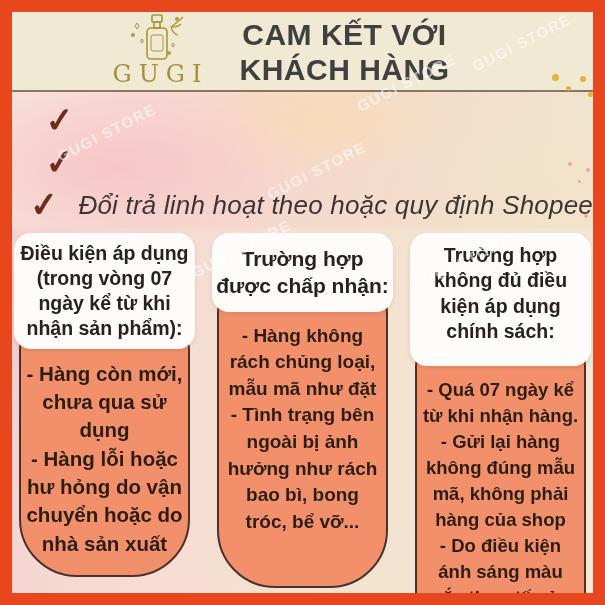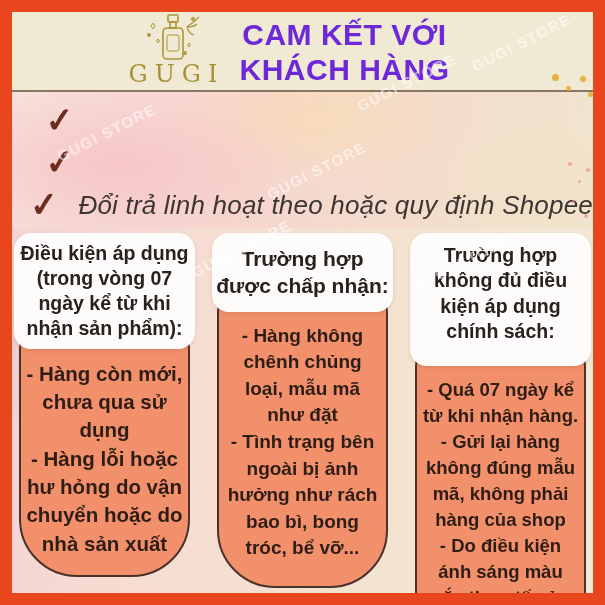--- a/index.html
+++ b/index.html
@@ -11,30 +11,30 @@
     border:12px solid #e8471d;
     overflow:hidden;
     background:#efe8d0;
   }
 
   
   .header {
     position:relative; height:80px;
     background:#f0e9d3;
   }
-  .brand { position:absolute; left:102px; top:1px; width:118px; text-align:center; }
+  .brand { position:absolute; left:86px; top:1px; width:118px; text-align:center; }
   .brand svg { display:block; margin:0 auto; }
   .brand-name {
     font-family:"DejaVu Serif", serif;
     font-size:24px; letter-spacing:7px; color:#a69136; line-height:1;
     margin-top:1px; padding-left:7px;
   }
   .title {
     position:absolute; left:170px; top:5px; width:325px;
-    text-align:center; color:#6d28d9; font-weight:bold;
+    text-align:center; color:#404040; font-weight:bold;
     font-size:30px; line-height:1.17; letter-spacing:0.5px;
   }
   .divider { position:absolute; left:0; bottom:0; width:100%; height:2px; background:#8a7464; }
 
   
   .commitments {
     position:relative; height:136px; padding-top:9px;
     background:
       radial-gradient(ellipse 260px 120px at 18% 55%, rgba(246,196,196,.9), rgba(246,196,196,0) 70%),
       radial-gradient(ellipse 200px 90px at 52% 20%, rgba(250,222,170,.55), rgba(250,222,170,0) 70%),
@@ -142,21 +142,21 @@
       <div class="col-header">Điều kiện áp dụng (trong vòng 07 ngày kể từ khi nhận sản phẩm):</div>
       <div class="col-body">
         <div>- Hàng còn mới, chưa qua sử dụng</div>
         <div>- Hàng lỗi hoặc hư hỏng do vận chuyển hoặc do nhà sản xuất</div>
       </div>
     </div>
 
     <div class="col col2">
       <div class="col-header">Trường hợp được chấp nhận:</div>
       <div class="col-body">
-        <div>- Hàng không chênh chủng loại, mẫu mã như đặt</div>
+        <div>- Hàng không rách chủng loại, mẫu mã như đặt</div>
         <div>- Tình trạng bên ngoài bị ảnh hưởng như rách bao bì, bong tróc, bể vỡ...</div>
       </div>
     </div>
 
     <div class="col col3">
       <div class="col-header">Trường hợp không đủ điều kiện áp dụng chính sách:</div>
       <div class="col-body">
         <div>- Quá 07 ngày kể từ khi nhận hàng.</div>
         <div>- Gửi lại hàng không đúng mẫu mã, không phải hàng của shop</div>
         <div>- Do điều kiện ánh sáng màu sắc thực tế của sp có thể chênh lệch khoảng 3-5%</div>

